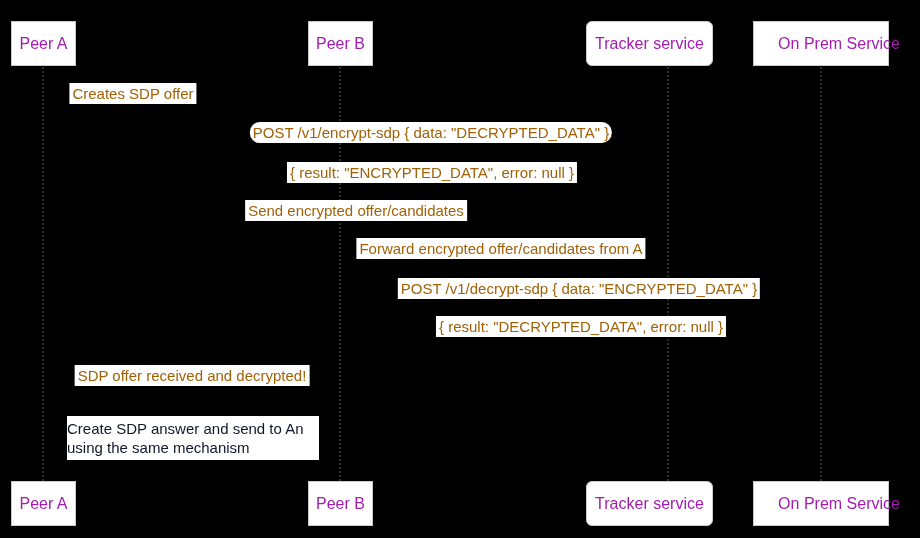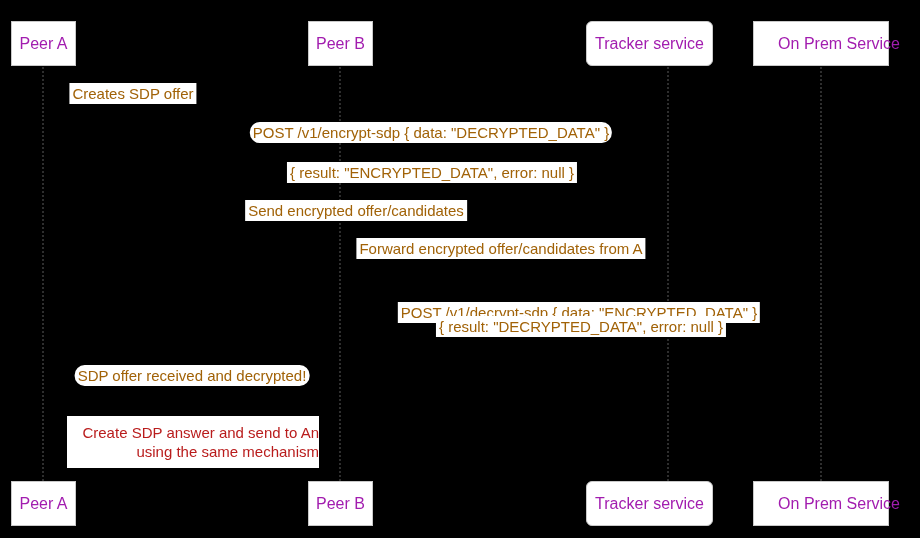--- a/index.html
+++ b/index.html
@@ -54,39 +54,39 @@
     line-height: 19px;
     padding: 1px 3px;
     white-space: nowrap;
     z-index: 2;
   }
   .msg.m0 { left: 133px; top: 83px; }
   .msg.m1 { left: 431px; top: 122px; border-radius: 10px; }
   .msg.m2 { left: 432px; top: 162px; }
   .msg.m3 { left: 356px; top: 200px; }
   .msg.m4 { left: 501px; top: 238px; }
-  .msg.m5 { left: 579px; top: 278px; margin-top: 24px; }
+  .msg.m5 { left: 579px; top: 278px; }
   .msg.m6 { left: 581px; top: 316px; }
-  .msg.m7 { left: 192px; top: 365px; border-radius: 10px; }
+  .msg.m7 { left: 192px; top: 365px; }
 
   .note {
     position: absolute;
     left: 193px;
     top: 416px;
     width: 252px;
-    height: 52px;
+    height: 44px;
     transform: translateX(-50%);
     background: #ffffff;
-    color: #b91c1c;
+    color: #0f172a;
     font-size: 15px;
     line-height: 19px;
     text-align: center;
     display: flex;
     flex-direction: column;
-    align-items: flex-end;
+    align-items: flex-start;
     justify-content: center;
     z-index: 2;
   }
 </style>
 </head>
 <body>
 
 <div id="canvas">
 
   <div class="lifeline peer-a"></div>

